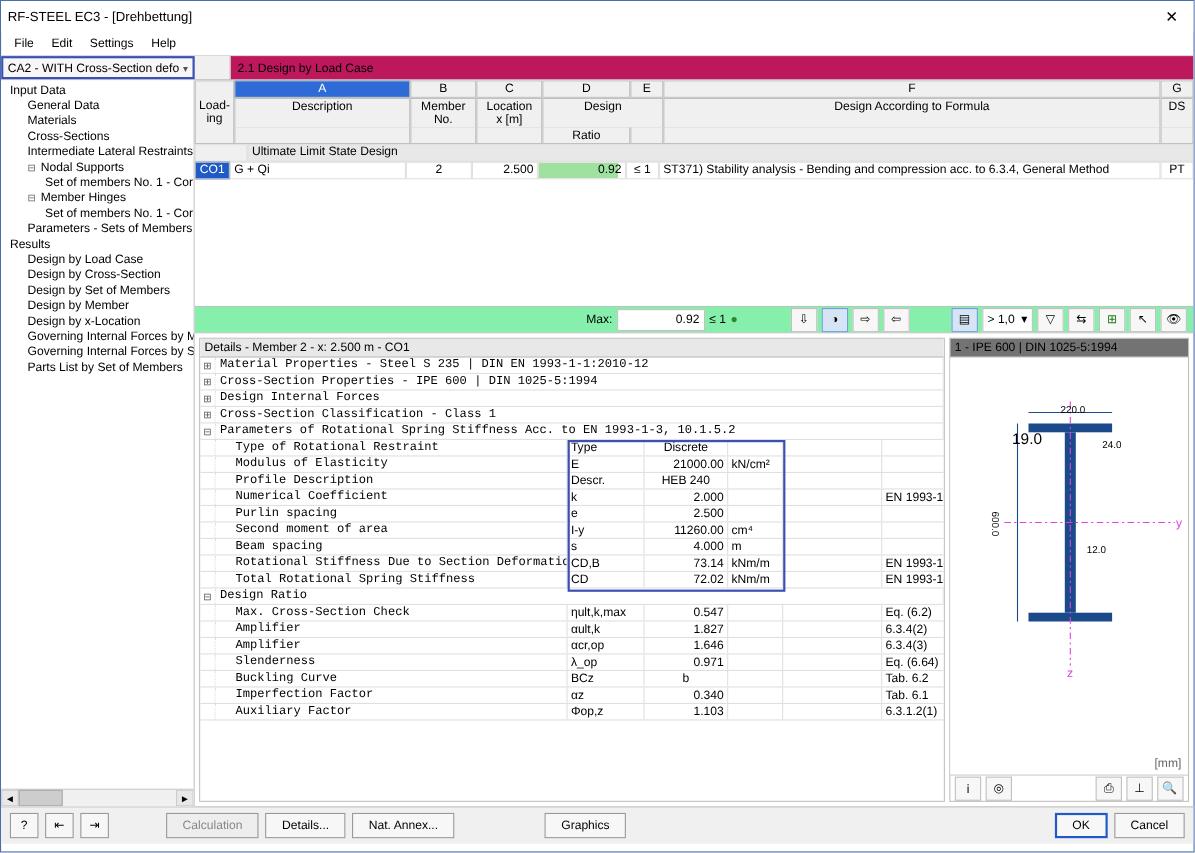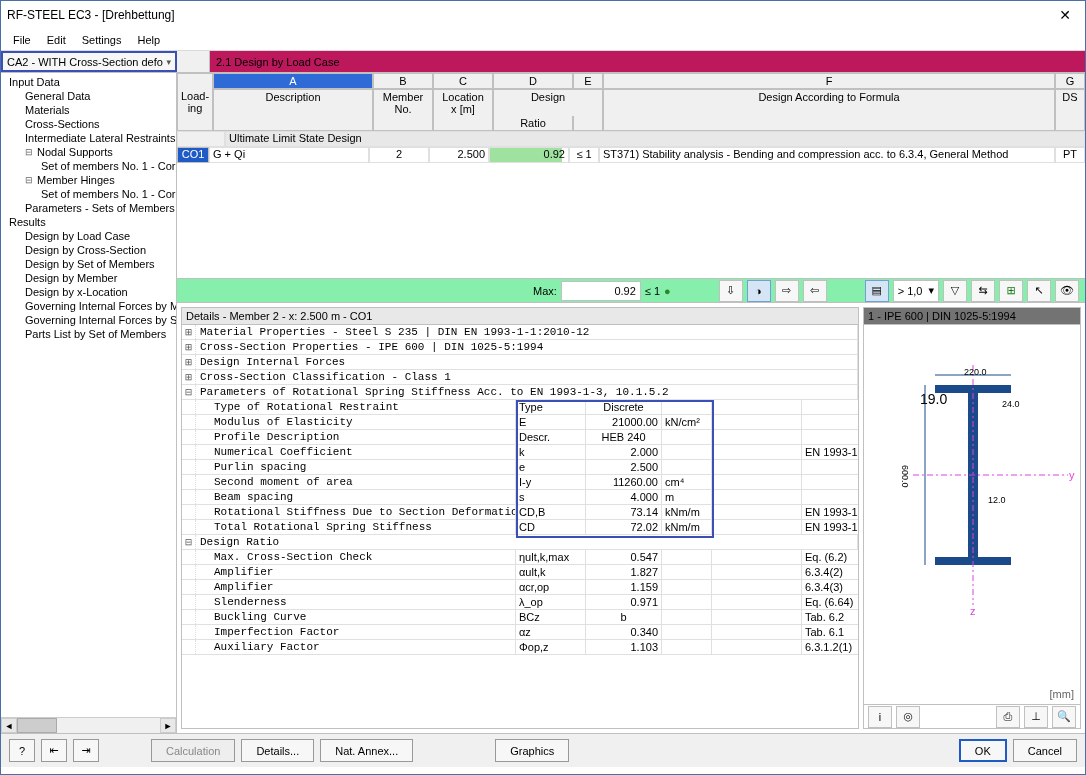--- a/index.html
+++ b/index.html
@@ -372,21 +372,21 @@
               <span class="sym">αult,k</span>
               <span class="val">1.827</span>
               <span class="unit"></span>
               <span class="extra"></span>
               <span class="ref">6.3.4(2)</span>
             </div>
           <div class="drow">
               <span class="exp"></span>
               <span class="name ind">Amplifier</span>
               <span class="sym">αcr,op</span>
-              <span class="val">1.159</span>
+              <span class="val">1.646</span>
               <span class="unit"></span>
               <span class="extra"></span>
               <span class="ref">6.3.4(3)</span>
             </div>
           <div class="drow">
               <span class="exp"></span>
               <span class="name ind">Slenderness</span>
               <span class="sym">λ_op</span>
               <span class="val">0.971</span>
               <span class="unit"></span>

